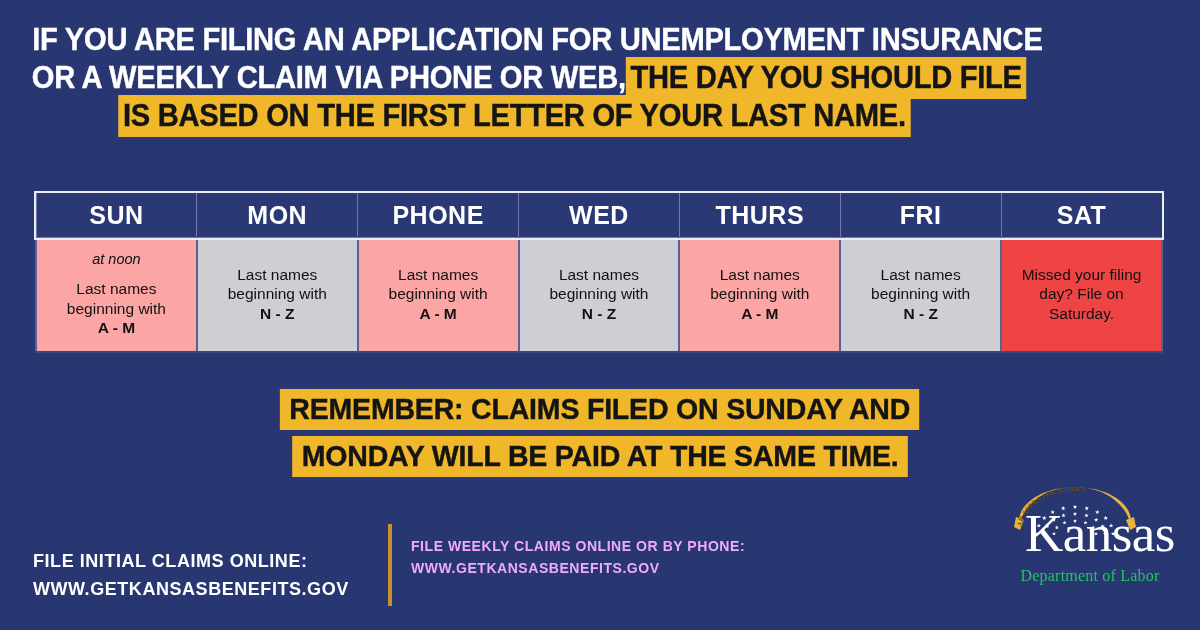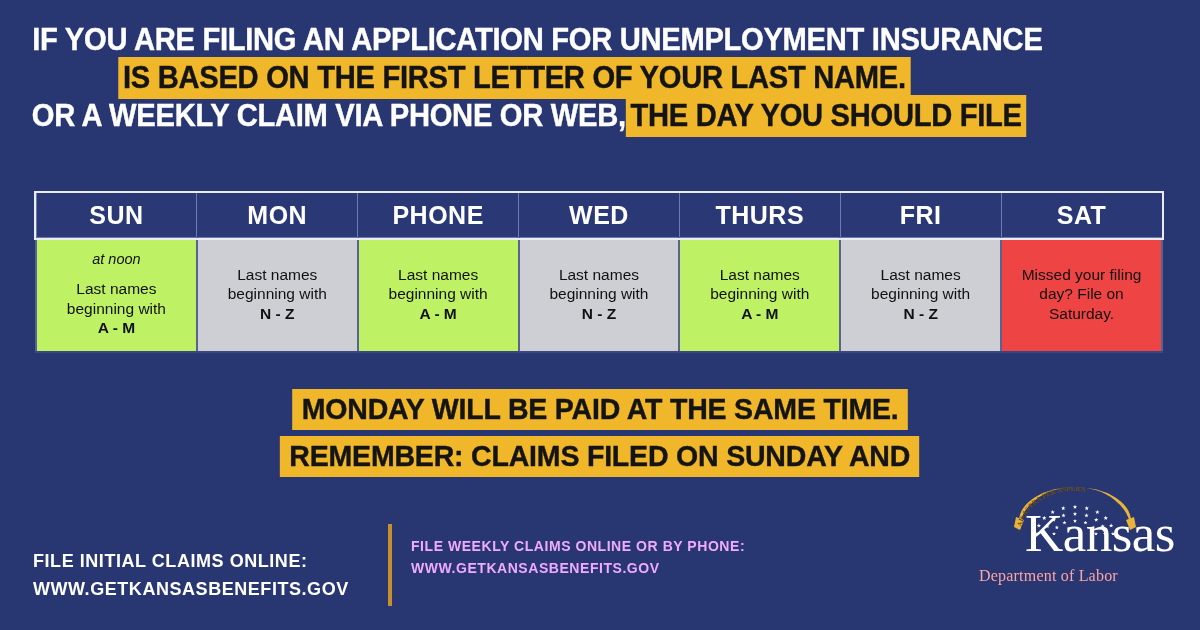--- a/index.html
+++ b/index.html
@@ -84,21 +84,21 @@
     text-align: center;
     color: #111111;
     font-size: 15.5px;
     line-height: 1.28;
     border-left: 2px solid #5a638f;
     border-right: 2px solid #5a638f;
     border-bottom: 2px solid #3c4782;
     box-sizing: border-box;
     padding: 4px 6px;
   }
-  td.cell-cream { background: #bef264; }
+  td.cell-cream { background: #fca5a5; }
   td.cell-gray  { background: #CDCFD4; }
   td.cell-salmon{ background: #ef4444; margin-top: 26px; }
 
   .cell-note {
     font-style: italic;
     font-size: 14.5px;
     display: block;
     margin-bottom: 10px;
   }
   .cell-text { display: block; }
@@ -183,47 +183,47 @@
     width: 200px;
     text-align: right;
     font-family: "Liberation Serif", serif;
     font-size: 53px;
     color: #ffffff;
     line-height: 1.0;
     letter-spacing: -0.5px;
   }
   .logo-sub {
     position: absolute;
-    left: 4px;
+    left: 15px;
     top: 80px;
     width: 200px;
-    text-align: left;
+    text-align: center;
     font-family: "Liberation Serif", serif;
     font-size: 16px;
-    color: #fca5a5;
+    color: #22c55e;
     letter-spacing: 0.2px;
   }
 </style>
 </head>
 <body>
 
 <div class="headline">
   <span class="hl-line">
     <span class="hl-wrap">
       <span class="hl-seg">IF YOU ARE FILING AN APPLICATION FOR UNEMPLOYMENT INSURANCE</span>
     </span>
   </span>
   <span class="hl-line">
     <span class="hl-wrap">
-      <span class="hl-seg hl-hi">IS BASED ON THE FIRST LETTER OF YOUR LAST NAME.</span>
+      <span class="hl-seg">OR A WEEKLY CLAIM VIA PHONE OR WEB,</span><span class="hl-seg hl-hi">THE DAY YOU SHOULD FILE</span>
     </span>
   </span>
   <span class="hl-line">
     <span class="hl-wrap">
-      <span class="hl-seg">OR A WEEKLY CLAIM VIA PHONE OR WEB,</span><span class="hl-seg hl-hi">THE DAY YOU SHOULD FILE</span>
+      <span class="hl-seg hl-hi">IS BASED ON THE FIRST LETTER OF YOUR LAST NAME.</span>
     </span>
   </span>
 </div>
 
 <div class="table-wrap">
   <table class="cal-table">
     <thead>
       <tr>
         <th>SUN</th>
         <th>MON</th>
@@ -264,24 +264,24 @@
         <td class="cell-salmon">
           <span class="cell-text">Missed your filing day? File on Saturday.</span>
         </td>
       </tr>
     </tbody>
   </table>
 </div>
 
 <div class="remember">
   <span class="rm-line">
+    <span class="rm-text">REMEMBER: CLAIMS FILED ON SUNDAY AND</span>
+  </span>
+  <span class="rm-line">
     <span class="rm-text">MONDAY WILL BE PAID AT THE SAME TIME.</span>
-  </span>
-  <span class="rm-line">
-    <span class="rm-text">REMEMBER: CLAIMS FILED ON SUNDAY AND</span>
   </span>
 </div>
 
 <div class="footer-left">
   <div>FILE INITIAL CLAIMS ONLINE:</div>
   <div>WWW.GETKANSASBENEFITS.GOV</div>
 </div>
 
 <div class="footer-div"></div>
 

